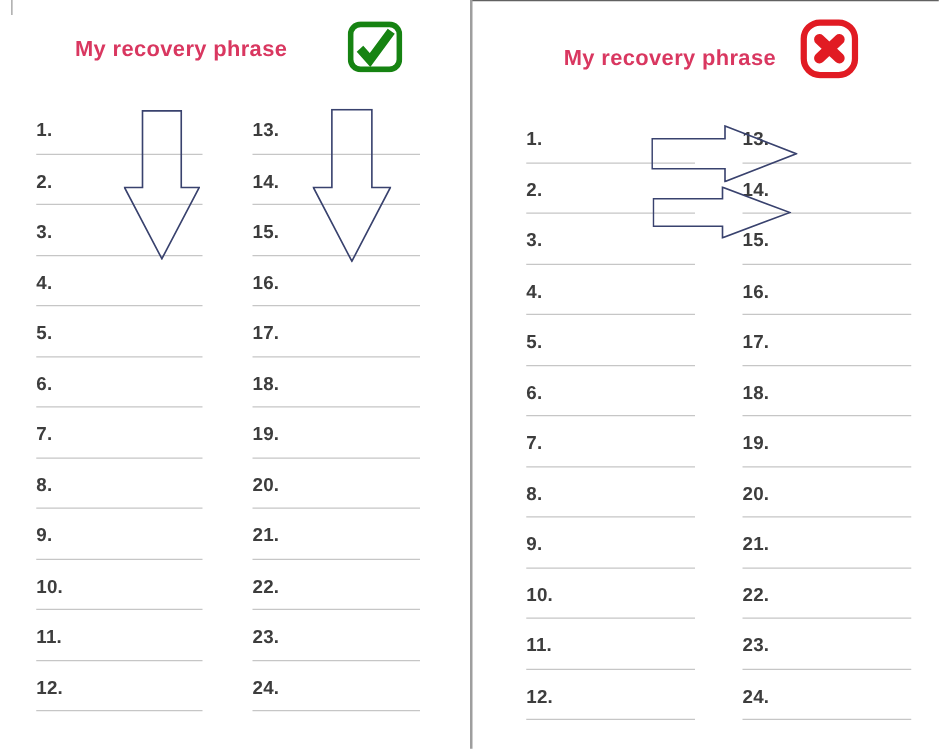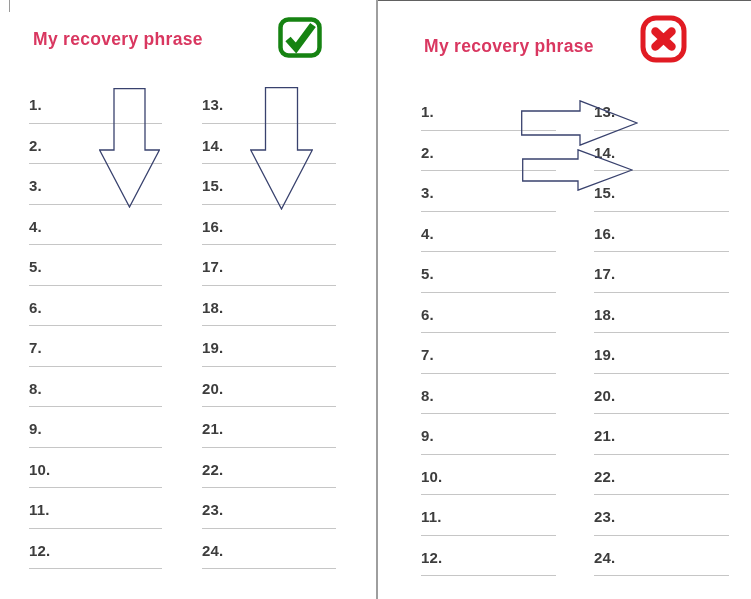--- a/index.html
+++ b/index.html
@@ -9,20 +9,21 @@
   *{margin:0;padding:0;box-sizing:border-box;}
   html,body{width:751px;height:599px;}
   body{
     position:relative;width:751px;height:599px;background:#ffffff;
     font-family:"Liberation Sans", sans-serif;overflow:hidden;
   }
   .abs{position:absolute;}
   .panel-title{
     font-size:17.5px;font-weight:700;color:var(--pink);letter-spacing:.3px;
     white-space:nowrap;
+    margin-left:27px;
   }
   .title-left{left:33px;top:29px;}
   .divider{left:376px;top:0;width:2px;height:599px;background:var(--divider);}
   .right-top-border{left:377px;top:0;width:374px;height:1px;background:#616161;}
   .stray-mark{left:9px;top:0;width:1px;height:12px;background:#9a9a9a;}
   .col{position:absolute;}
   .col-l1{left:29px;top:92px;width:133px;}
   .col-l2{left:202px;top:92px;width:134px;}
   .row{
     height:31.5px;margin-bottom:9px;border-bottom:1px solid var(--line);

